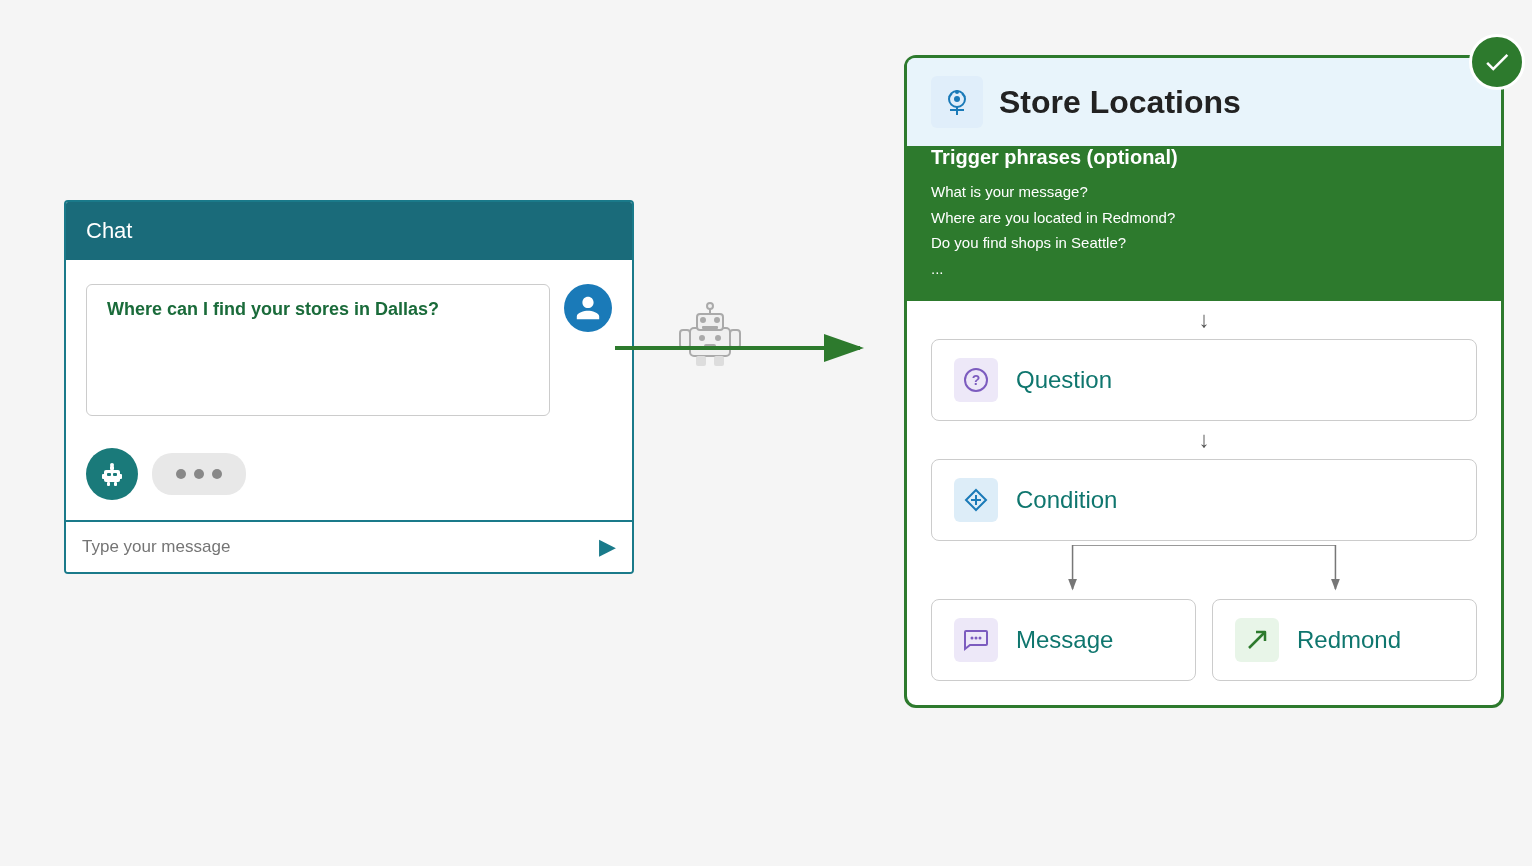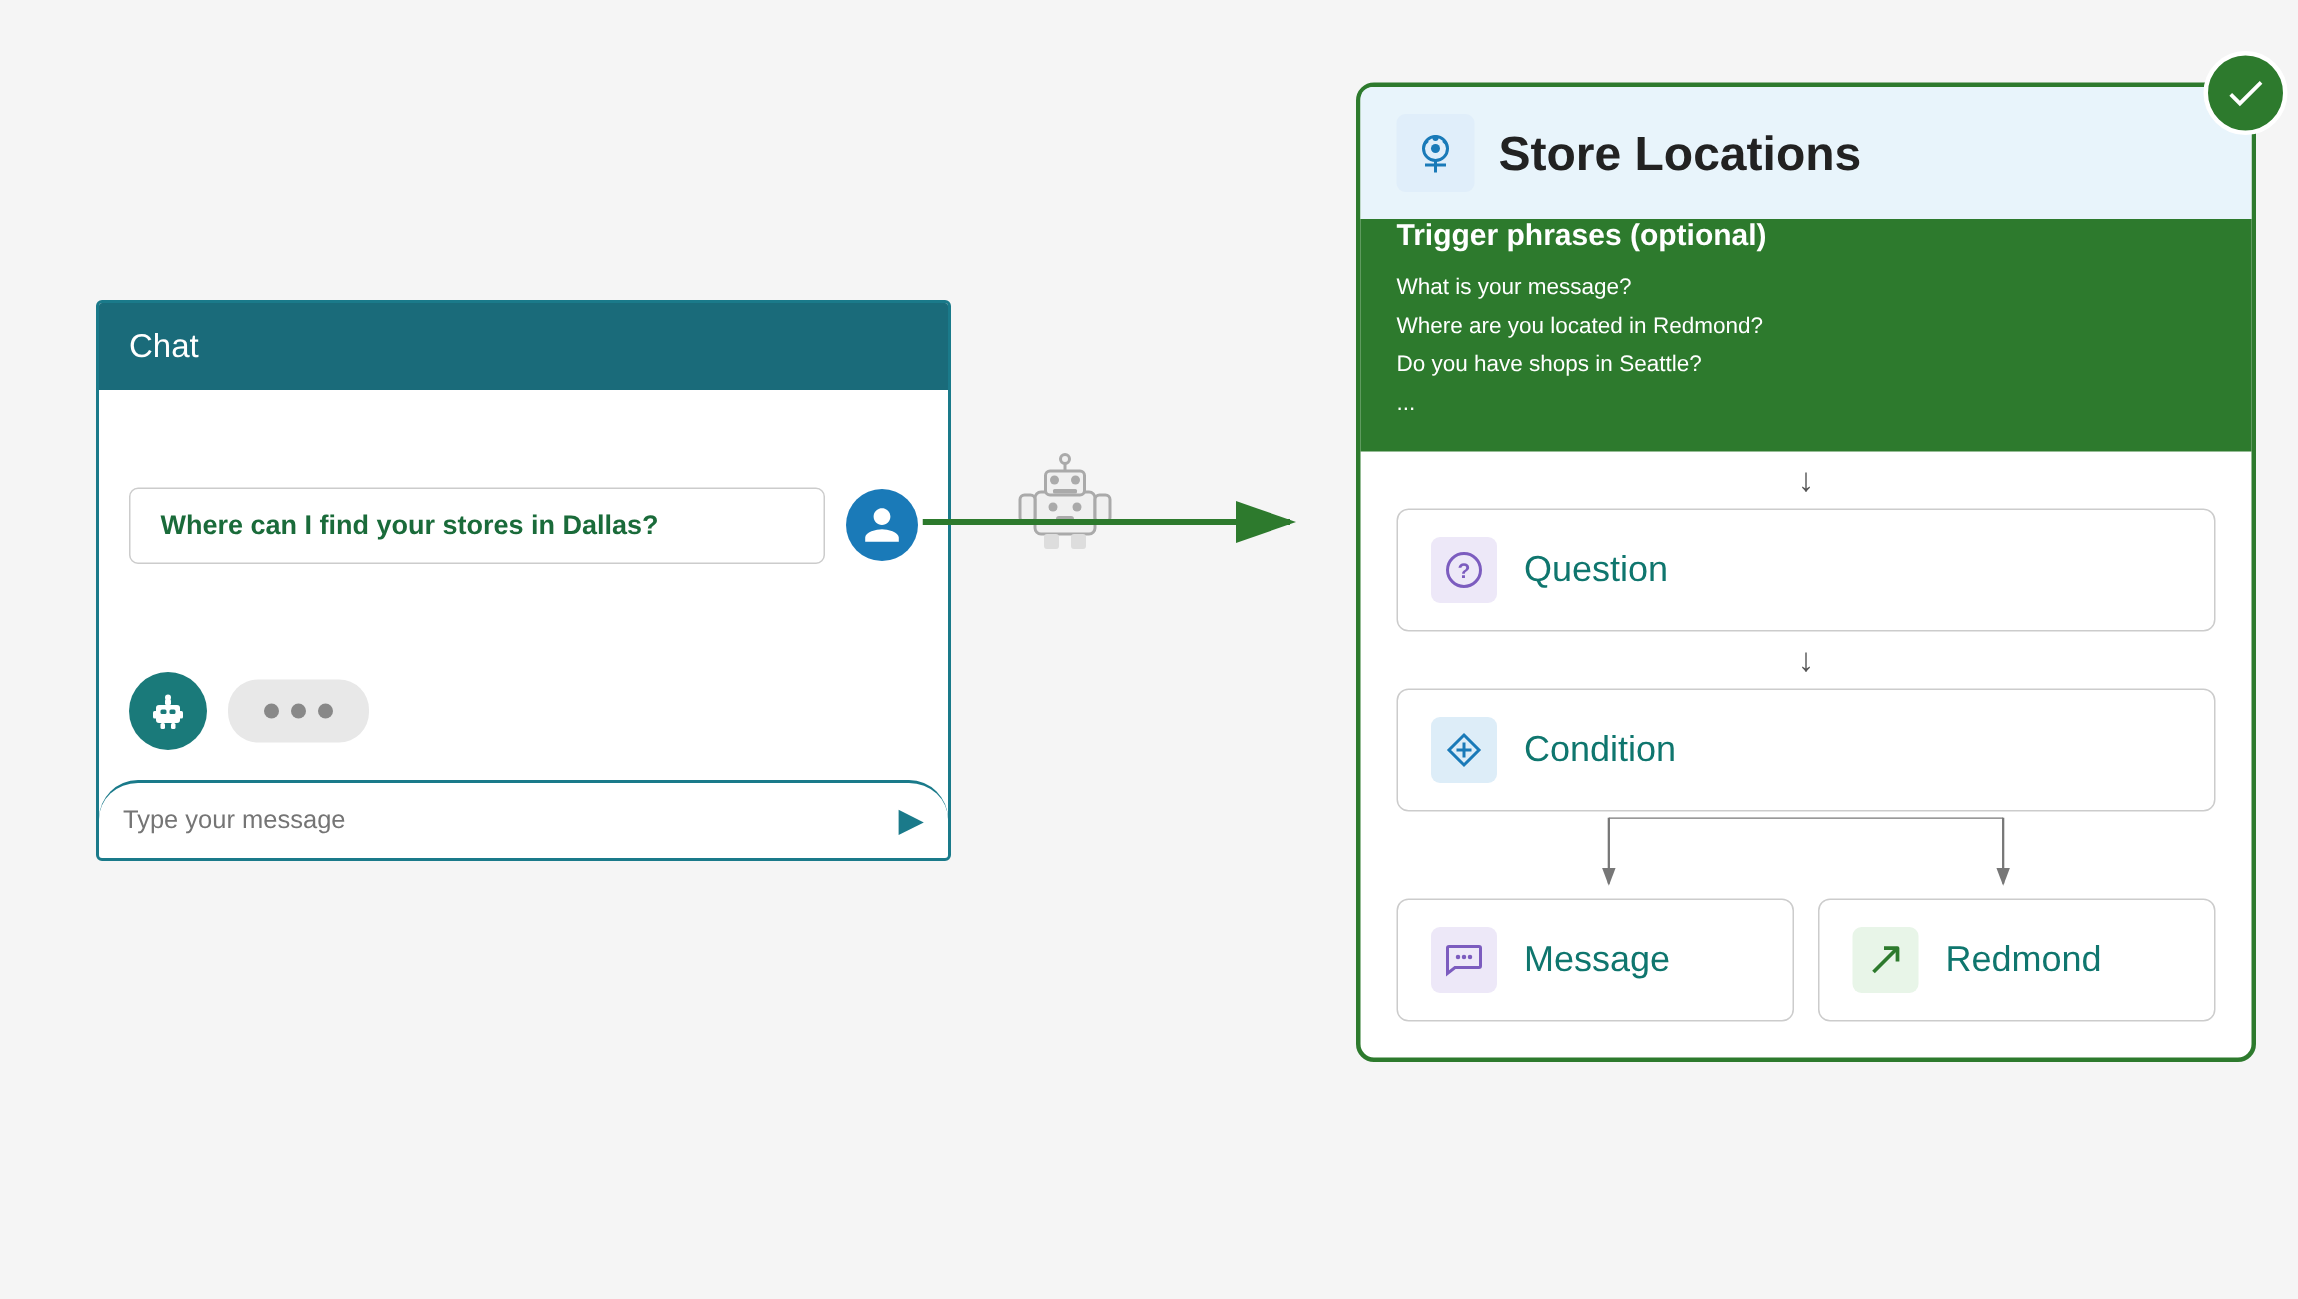--- a/index.html
+++ b/index.html
@@ -37,21 +37,20 @@
       color: #fff;
       padding: 16px 20px;
       font-size: 22px;
       font-weight: 400;
     }
     .chat-body {
       padding: 24px 20px;
       min-height: 180px;
       background: #fff;
       display: flex;
-      align-items: center;
       gap: 14px;
     }
     .user-message {
       background: #fff;
       border: 1px solid #ccc;
       border-radius: 6px;
       padding: 14px 20px;
       color: #1a6b3a;
       font-size: 18px;
       font-weight: 600;
@@ -101,21 +100,20 @@
       height: 10px;
       background: #888;
       border-radius: 50%;
     }
     .chat-input-row {
       border-top: 2px solid #1a7a8a;
       display: flex;
       align-items: center;
       padding: 12px 16px;
       background: #fff;
-      border-radius: 26px;
     }
     .chat-input {
       flex: 1;
       border: none;
       outline: none;
       font-size: 17px;
       color: #999;
       background: transparent;
     }
     .send-icon {
@@ -375,21 +373,21 @@
         </svg>
       </div>
       <div class="topic-title">Store Locations</div>
     </div>
 
     <div class="trigger-section">
       <div class="trigger-title">Trigger phrases (optional)</div>
       <div class="trigger-phrase">
         <div>What is your message?</div>
         <div>Where are you located in Redmond?</div>
-        <div>Do you have shops in Seattle?</div>
+        <div>Do you find shops in Seattle?</div>
         <div>...</div>
       </div>
     </div>
 
     <div class="flow-body">
 
       <div class="flow-arrow-down">↓</div>
 
       <div class="flow-node">
         <div class="node-icon question">

